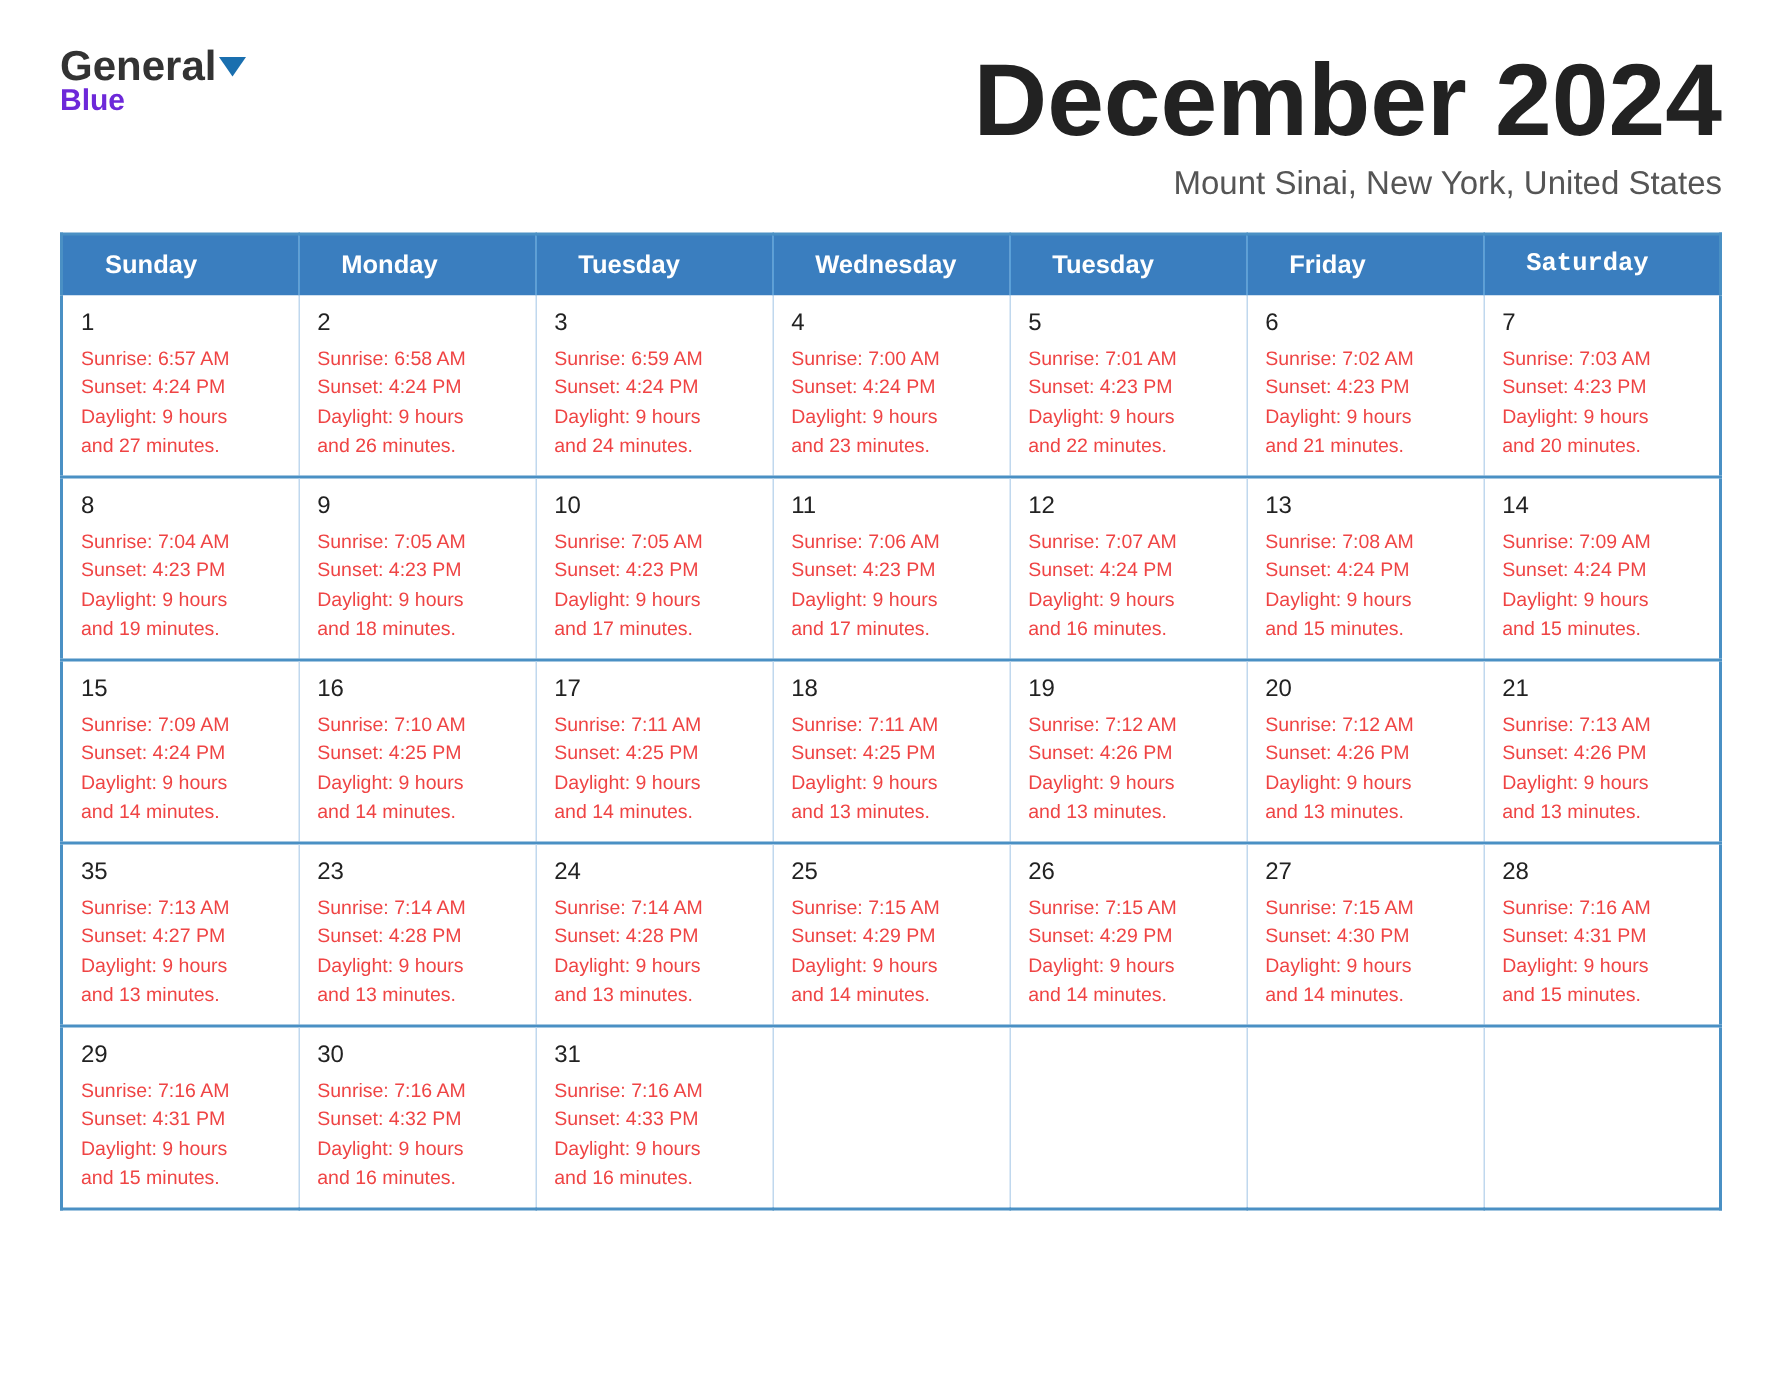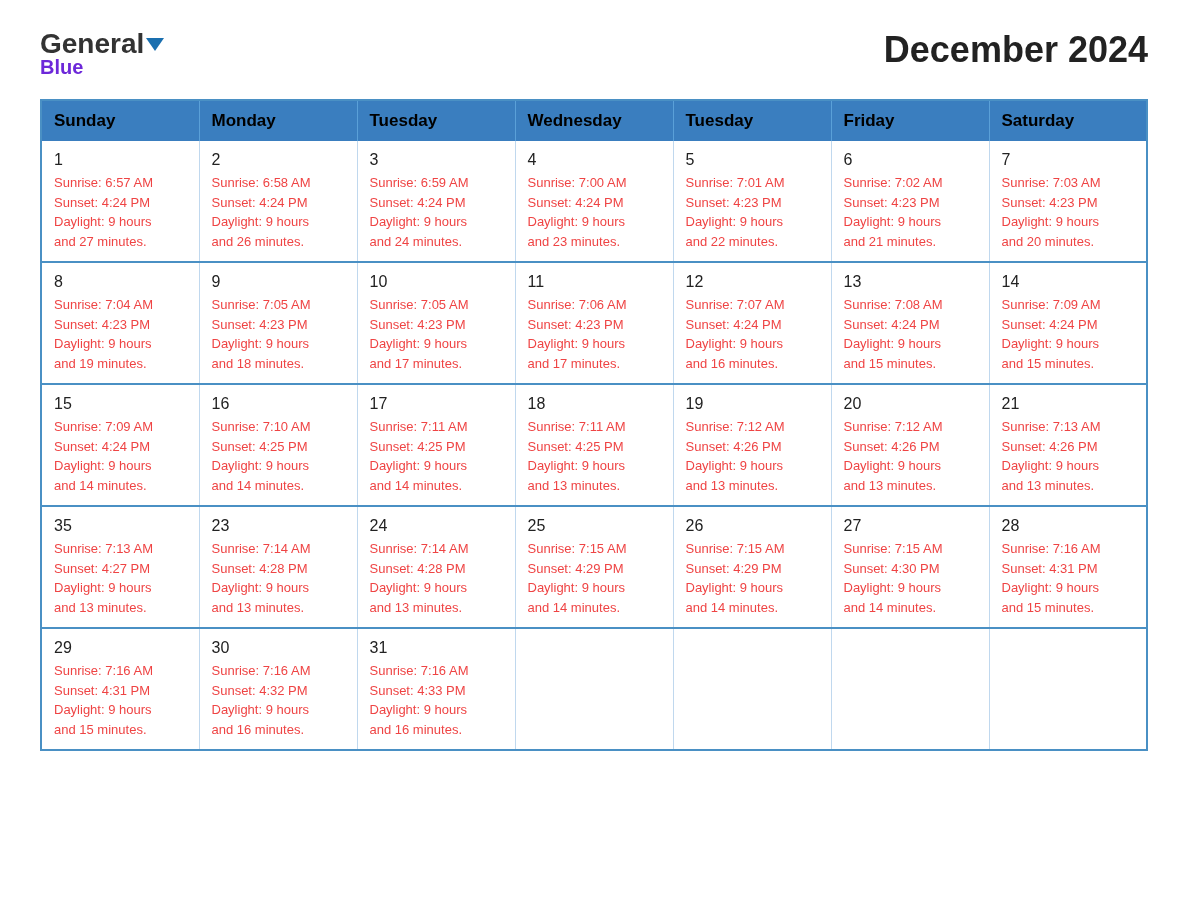--- a/index.html
+++ b/index.html
@@ -30,46 +30,47 @@
     .logo-line {
       color: #6d28d9;
       font-size: 20px;
       font-weight: bold;
       margin-top: -2px;
     }
     .title-block {
       text-align: right;
     }
     .month-title {
-      font-size: 36px;
+      font-size: 68px;
       font-weight: bold;
       color: #222;
       line-height: 1.1;
     }
     .location-title {
       font-size: 22px;
       color: #555;
       margin-top: 4px;
     }
     .calendar {
       width: 100%;
       border-collapse: collapse;
       border: 2px solid #4a90c4;
     }
     .calendar th {
       background-color: #3a7ebf;
-      color: #000000;
-      padding: 10px 12px;
+      color: #ffffff;
+      padding: 10px 28px;
       text-align: left;
       font-size: 17px;
       font-weight: bold;
       border-right: 1px solid #5aa0d8;
     }
     .calendar th:last-child {
       border-right: none;
+      font-family: Liberation Mono, monospace;
     }
     .calendar td {
       vertical-align: top;
       padding: 10px 12px;
       border-right: 1px solid #c0d8ee;
       border-bottom: 2px solid #4a90c4;
       width: calc(100% / 7);
       min-height: 110px;
       font-size: 13px;
       color: #333;
@@ -102,20 +103,21 @@
 
 <div class="header">
   <div class="logo">
     <div class="logo-text">
       General<span style="display:inline-block;margin-left:2px;width:0;height:0;border-left:9px solid transparent;border-right:9px solid transparent;border-top:13px solid #1a6faf;vertical-align:middle;margin-bottom:3px;"></span>
     </div>
     <div class="logo-line">Blue</div>
   </div>
   <div class="title-block">
     <div class="month-title">December 2024</div>
+    <div class="location-title">Mount Sinai, New York, United States</div>
   </div>
 </div>
 
 <table class="calendar">
   <thead>
     <tr>
     <th>Sunday</th>
         <th>Monday</th>
         <th>Tuesday</th>
         <th>Wednesday</th>

